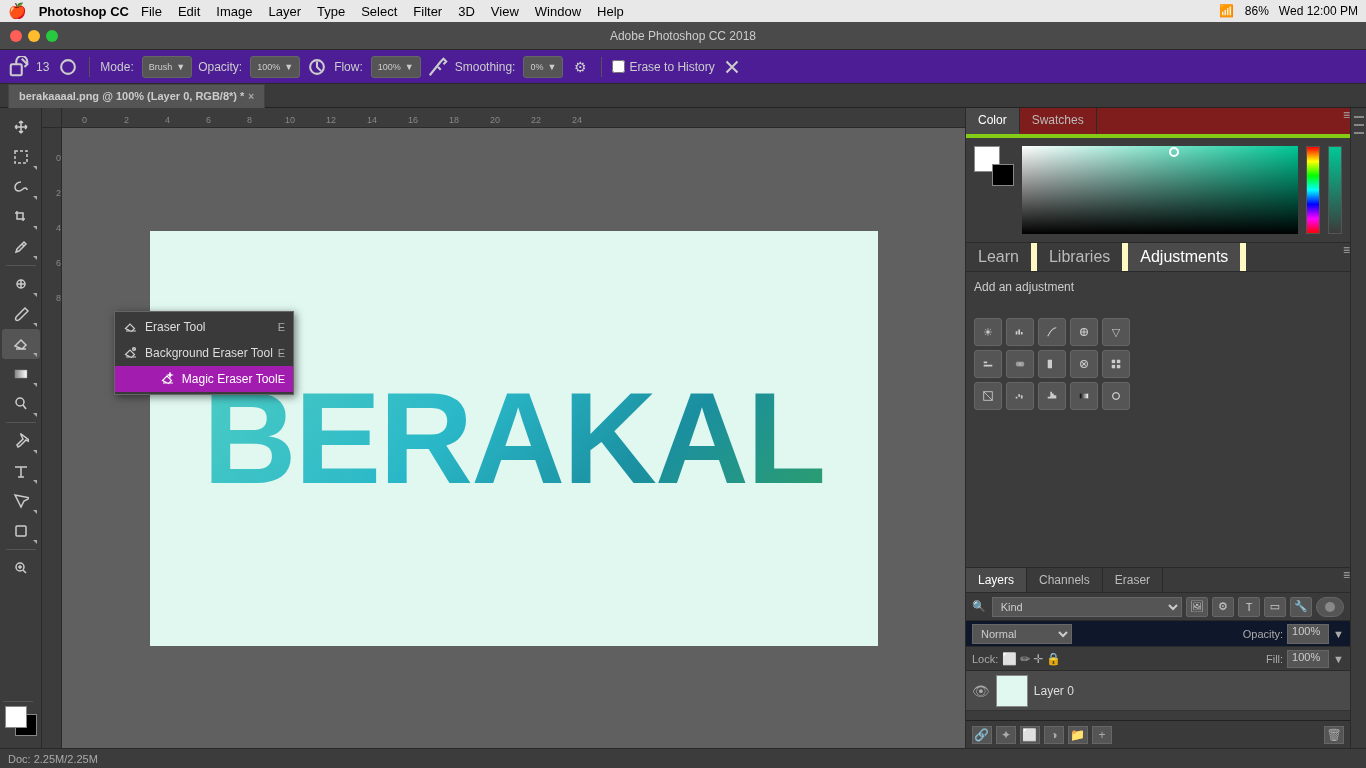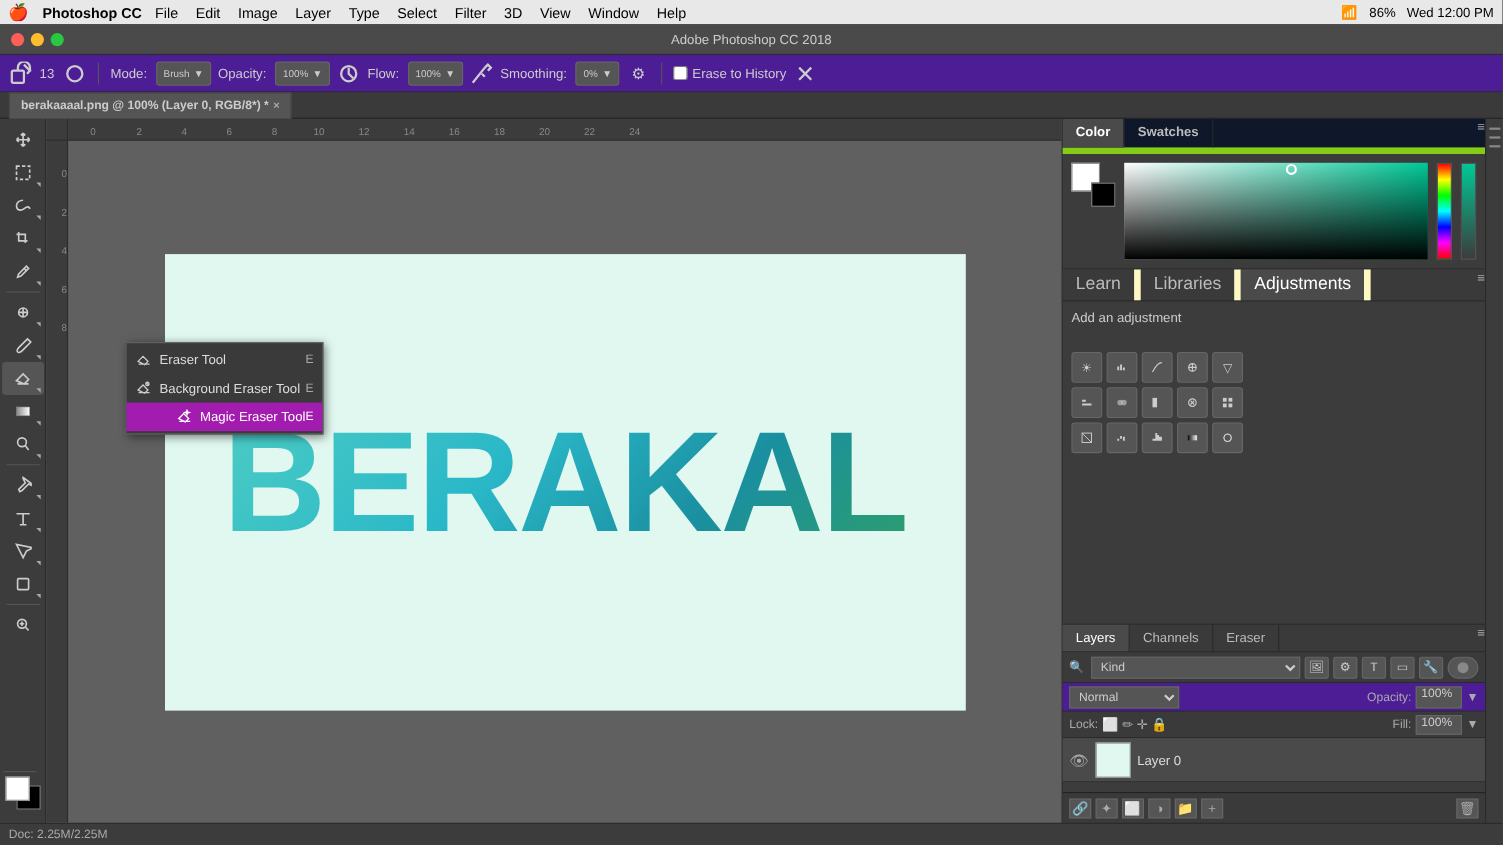--- a/index.html
+++ b/index.html
@@ -117,21 +117,21 @@
     .ctx-item-left { display: flex; align-items: center; gap: 6px; }
     .ctx-icon { width: 16px; height: 16px; display: flex; align-items: center; justify-content: center; font-size: 12px; }
     .ctx-shortcut { color: #aaa; font-size: 11px; }
     .ctx-item.highlighted .ctx-shortcut { color: #fff; }
 
     
     #right-panel { width: 385px; background: #3c3c3c; border-left: 1px solid #2a2a2a; display: flex; flex-direction: column; }
 
     
     #color-panel { border-bottom: 1px solid #2a2a2a; }
-    .panel-tabs { display: flex; background: #0f172a; border-bottom: 6px solid #84cc16; font-weight: bold; }
+    .panel-tabs { display: flex; background: #7f1d1d; border-bottom: 4px solid #84cc16; }
     .panel-tab {
       padding: 5px 12px; font-size: 12px; cursor: pointer; color: #bbb;
       border-right: 1px solid #2a2a2a;
     }
     .panel-tab.active { background: #4a4a4a; color: #fff; border-bottom: 2px solid #4a4a4a; }
     .color-panel-content { padding: 8px; display: flex; gap: 8px; }
     .color-swatches { display: flex; flex-direction: column; align-items: center; gap: 4px; }
 
     
     #adj-panel { flex: 1; border-bottom: 1px solid #2a2a2a; }
@@ -151,21 +151,21 @@
     .layers-toolbar {
       height: 28px; background: #3a3a3a; border-bottom: 1px solid #2a2a2a;
       display: flex; align-items: center; padding: 0 6px; gap: 4px;
     }
     .layers-select {
       height: 20px; background: #555; border: 1px solid #666; color: #ccc;
       font-size: 11px; padding: 0 4px; flex: 1;
     }
     .layers-icon-btn { width: 22px; height: 20px; background: #555; border: 1px solid #666; display: flex; align-items: center; justify-content: center; cursor: pointer; font-size: 11px; color: #ccc; border-radius: 2px; }
     .layers-row2 {
-      height: 26px; background: #4c1d95; border-bottom: 1px solid #2a2a2a;
+      height: 26px; background: #0f172a; border-bottom: 1px solid #2a2a2a;
       display: flex; align-items: center; padding: 0 6px; gap: 6px;
     }
     .blend-select { height: 20px; background: #555; border: 1px solid #666; color: #ccc; font-size: 11px; padding: 0 4px; width: 100px; }
     .opacity-row { display: flex; align-items: center; gap: 4px; margin-left: auto; }
     .opacity-label { font-size: 11px; color: #aaa; }
     .opacity-val { width: 42px; height: 20px; background: #555; border: 1px solid #666; color: #ccc; font-size: 11px; padding: 0 4px; }
     .layers-row3 {
       height: 24px; background: #3a3a3a; border-bottom: 1px solid #2a2a2a;
       display: flex; align-items: center; padding: 0 6px; gap: 4px; font-size: 11px; color: #aaa;
     }

